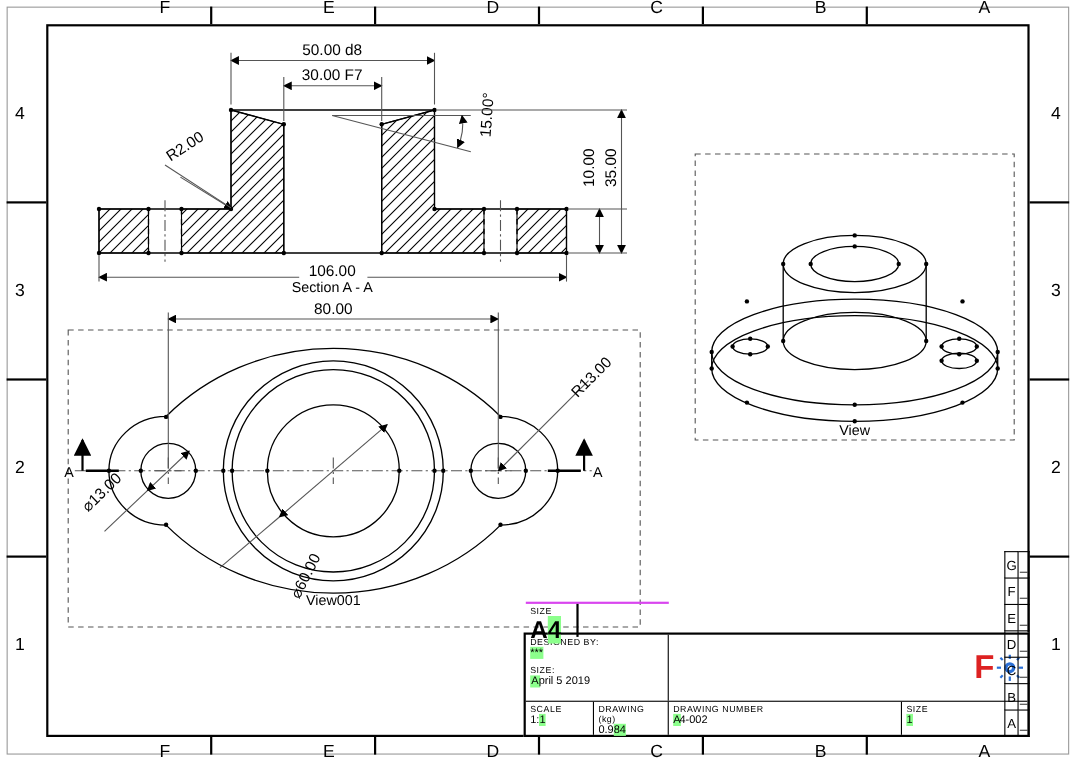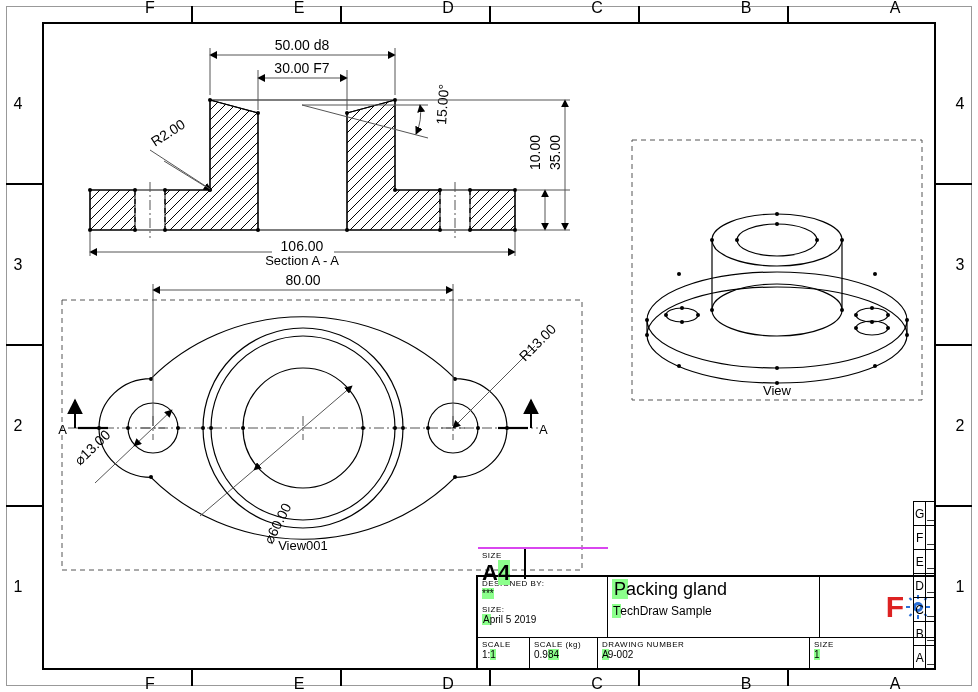--- a/index.html
+++ b/index.html
@@ -299,24 +299,20 @@
   </svg>
 
   <div class="tb" style="width:456px">
     <div class="row" style="height:60px">
       <div class="c" style="width:130px">
         <div class="lbl">DESIGNED BY:</div>
         <div><span class="hl">***</span></div>
         <div class="lbl" style="margin-top:6px">SIZE:</div>
         <div><span class="hl" style="padding:0 1px">A</span><span style="margin-left:-1px">pril 5 2019</span></div>
       </div>
-      <div class="c" style="width:212px;position:relative">
-        <div style="font-size:18px"><span class="hl" style="padding:0 2px">P</span><span style="margin-left:-2px">acking gland</span></div>
-        <div style="font-size:12px;margin-top:4px"><span class="hl" style="padding:0 1px">T</span><span style="margin-left:-1px">echDraw Sample</span></div>
-      </div>
       <div class="c" style="flex:1;display:flex;align-items:center;justify-content:flex-end;gap:2px">
         <span class="logoF">F</span>
         <svg class="gear" viewBox="0 0 24 24">
           <circle cx="12" cy="12" r="5" fill="#2a6fd6"></circle>
           <g fill="#2a6fd6">
               <rect x="11" y="0" width="2" height="4"></rect>
               <rect x="11" y="20" width="2" height="4"></rect>
           <rect x="0" y="11" width="4" height="2"></rect>
               <rect x="20" y="11" width="4" height="2"></rect>
           <rect x="3" y="3" width="3" height="2" transform="rotate(45 4.5 4)"></rect>
@@ -328,31 +324,31 @@
         </svg>
       </div>
     </div>
     <div class="row" style="height:30px;border-top:2px solid #d946ef;margin-top:-60px;position:absolute;width:130px;top:30px;pointer-events:none">
       <div class="c" style="width:48px;border-right:2px solid #000">
         <div class="lbl">SIZE</div>
         <div class="big"><span>A</span><span class="hl">4</span></div>
       </div>
     </div>
     <div class="row" style="height:30px">
-      <div class="c" style="width:52px">
+      <div class="c" style="width:62px">
         <div class="lbl">SCALE</div>
         <div><span>1:</span><span class="hl">1</span></div>
       </div>
       <div class="c" style="width:68px">
-        <div class="lbl">SCALE (kg)</div>
+        <div class="lbl">DRAWING (kg)</div>
         <div><span>0.9</span><span class="hl">84</span></div>
       </div>
       <div class="c" style="width:212px">
         <div class="lbl">DRAWING NUMBER</div>
-        <div><span class="hl">A</span><span style="margin-left:-1px">9-002</span></div>
+        <div><span class="hl">A</span><span style="margin-left:-1px">4-002</span></div>
       </div>
       <div class="c" style="flex:1">
         <div class="lbl">SIZE</div>
         <div><span class="hl">1</span></div>
       </div>
     </div>
   </div>
 
   <div class="revcol" style="bottom:22px;right:42px;transform:translateX(0)">
     <table style="position:absolute;right:0;bottom:0">

